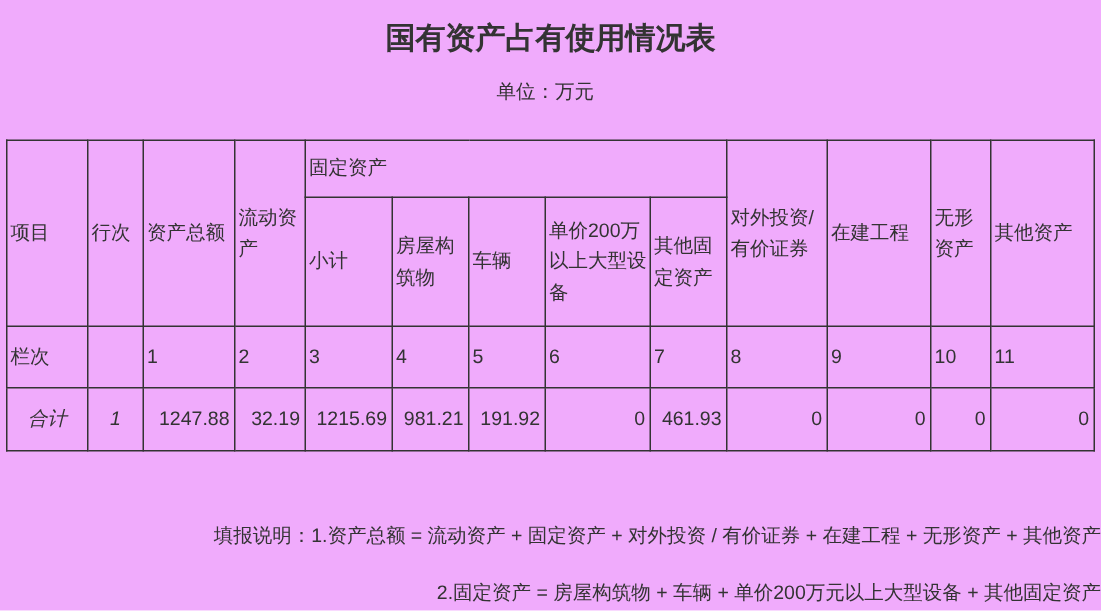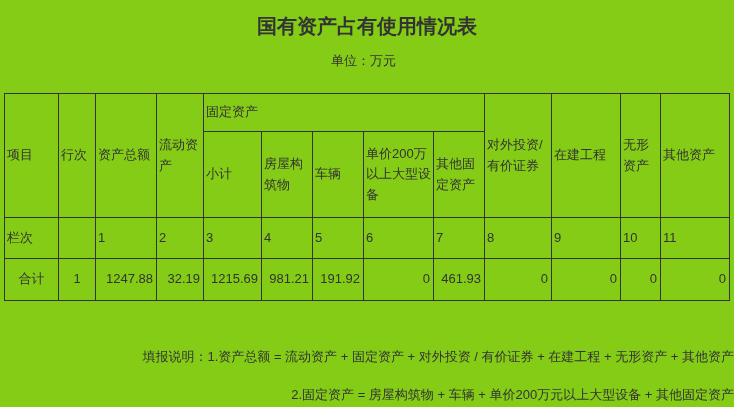--- a/index.html
+++ b/index.html
@@ -5,21 +5,21 @@
   * { margin: 0; padding: 0; box-sizing: border-box; }
   html, body {
     width: 734px;
     background: #ffffff;
     font-family: "Liberation Sans", "DejaVu Sans", sans-serif;
     color: #333333;
   }
   .page {
     width: 734px;
     height: 407px;
-    background: #84cc16;
+    background: #f0abfc;
     overflow: hidden;
   }
   .report-title {
     margin-top: 12px;
     text-align: center;
     font-size: 20px;
     font-weight: bold;
     line-height: 28px;
     color: #333333;
   }
@@ -49,21 +49,21 @@
     overflow: hidden;
   }
   tr.hdr-top td { height: 38px; }
   tr.hdr-sub td { height: 86px; }
   tr.row-index td { height: 41px; }
   tr.row-total td { height: 42px; }
   tr.row-total td.num {
     text-align: right;
     padding-right: 3px;
   }
-  tr.row-total td.lbl, tr.row-total td.ctr { text-align: center; }
+  tr.row-total td.lbl, tr.row-total td.ctr { text-align: center; font-style: italic; }
   .notes {
     margin-left: 7px;
     font-size: 13px;
     color: #333333;
     text-align: right;
   }
   .note-line1 {
     margin-top: 48px;
     line-height: 16px;
   }

